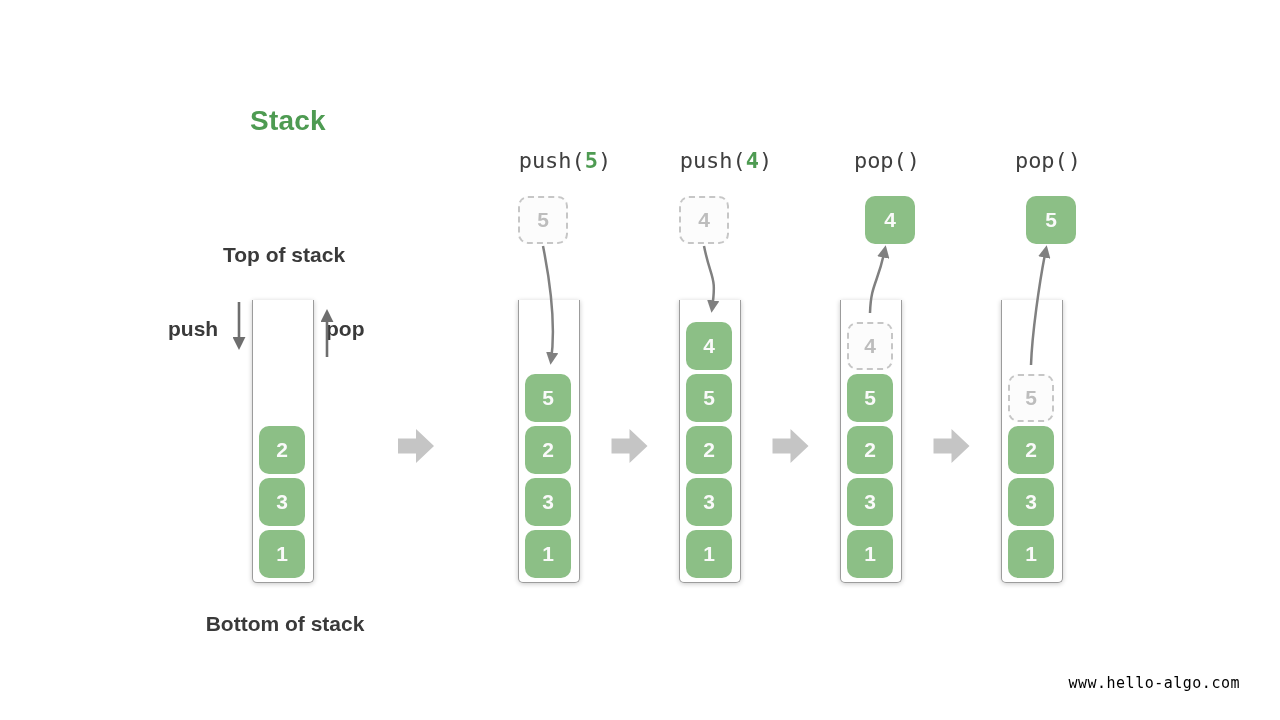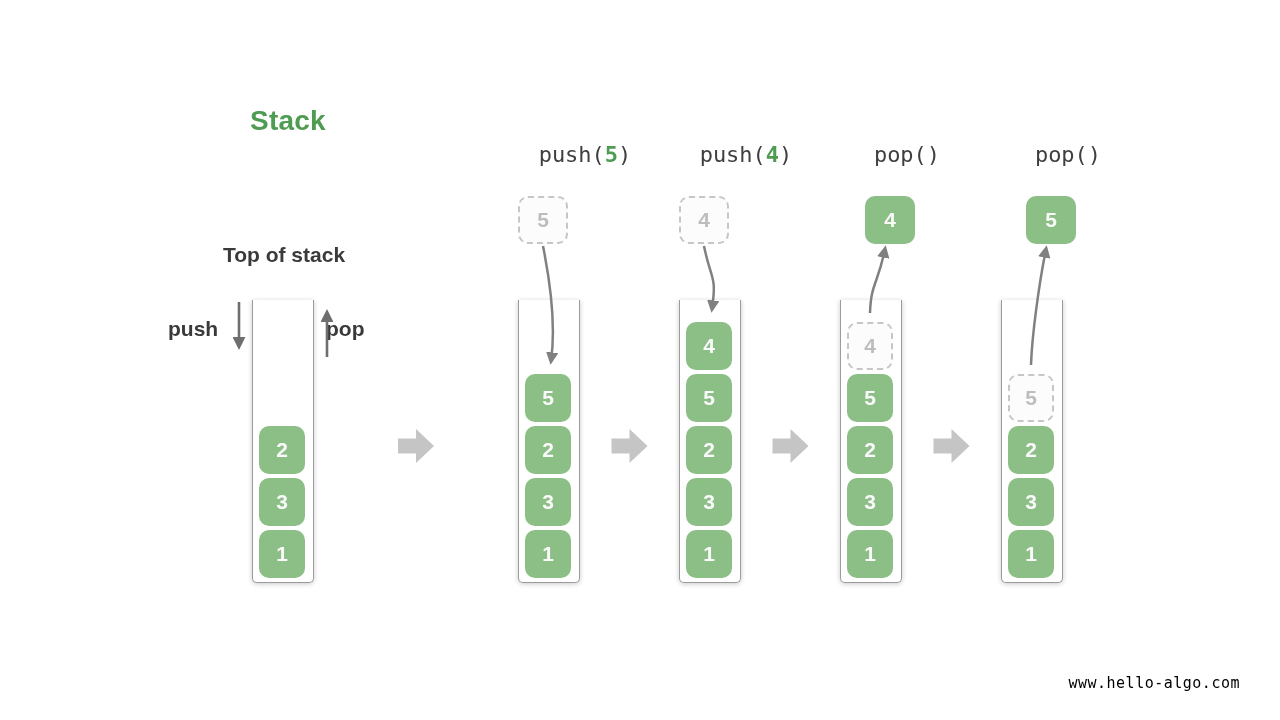--- a/index.html
+++ b/index.html
@@ -28,27 +28,26 @@
     color: #3A3A3A;
     white-space: nowrap;
     text-align: right;
   }
   #cap-top    { left: 284px; top: 243px; transform: translateX(-50%); }
   #cap-bottom { left: 285px; top: 612px; transform: translateX(-50%); }
   #cap-push   { left: 168px; top: 317px; }
   #cap-pop    { left: 326px; top: 317px; }
   .op-label {
     position: absolute;
-    top: 142px;
+    top: 148px;
     transform: translateX(-50%);
     font-family: "DejaVu Sans Mono", monospace;
     font-size: 22px;
     color: #3F3F3F;
     white-space: pre;
-    margin-left: 20px;
   }
   .op-label .arg { color: var(--accent-green, #4E9B52); font-weight: bold; }
   .stack-container {
     position: absolute;
     width: 62px;
     background: #ffffff;
     border-left: 1.5px solid #9C9C9C;
     border-right: 1.5px solid #9C9C9C;
     border-bottom: 1.5px solid #9C9C9C;
     border-radius: 0 0 5px 5px;
@@ -92,20 +91,21 @@
     color: #000000;
     letter-spacing: 0.5px;
   }
 </style>
 </head>
 <body>
 
 <div id="canvas" style="--accent-green: #4E9B52; --box-green: #8CBF86; --box-text: #FAFAFA; --ghost-border: #C6C6C6; --ghost-text: #BDBDBD; --arrow-gray: #808080; --block-arrow-gray: #C5C5C5;">
   <div class="title">Stack</div>
   <div class="caption" id="cap-top">Top of stack</div>
+  <div class="caption" id="cap-bottom">Bottom of stack</div>
   <div class="caption" id="cap-push">push</div>
   <div class="caption" id="cap-pop">pop</div>
 
   <div id="columns">
       <div class="stack-container" style="left: 252px; top: 300px; height: 283px;">
         <div class="box solid" style="left: 6px; bottom: 108px;">2</div>
         <div class="box solid" style="left: 6px; bottom: 56px;">3</div>
         <div class="box solid" style="left: 6px; bottom: 4px;">1</div>
       </div>
       <div class="op-label" style="left: 565px;"><span>push(</span><span class="arg">5</span><span>)</span></div>

